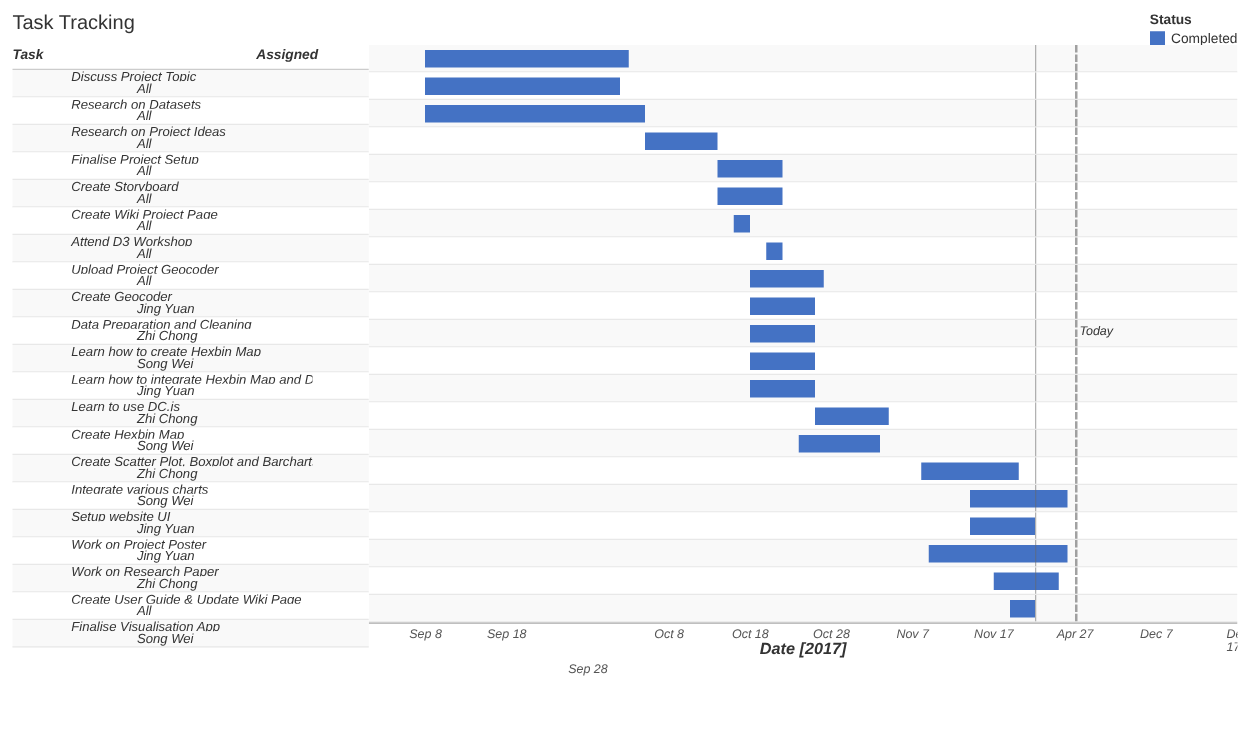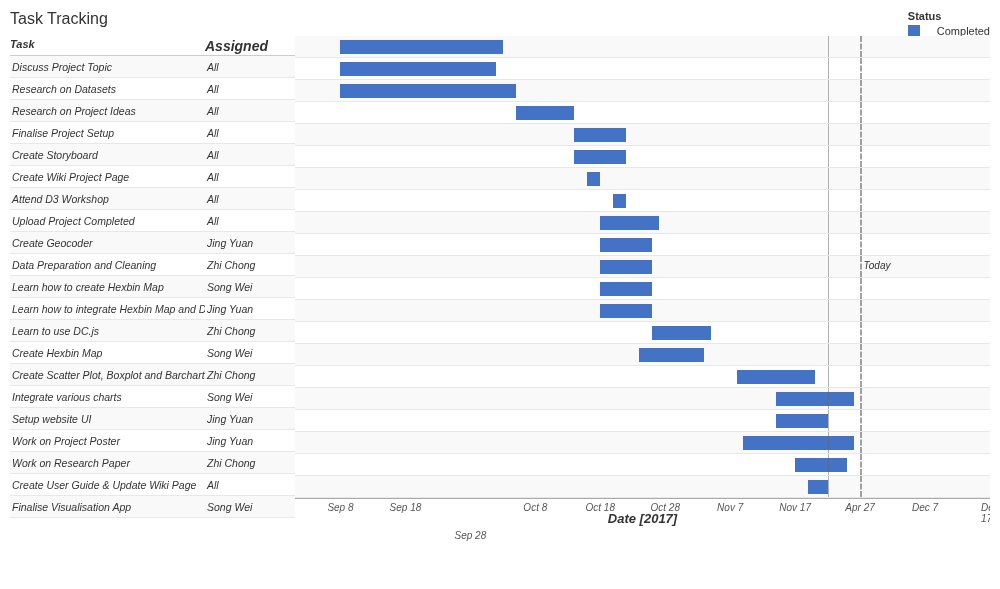--- a/index.html
+++ b/index.html
@@ -30,21 +30,21 @@
       right: 10px;
       font-size: 11px;
     }
     .legend-title {
       font-weight: bold;
       margin-bottom: 3px;
     }
     .legend-item {
       display: flex;
       align-items: center;
-      gap: 17px;
+      gap: 5px;
     }
     .legend-box {
       width: 12px;
       height: 12px;
       background: #4472C4;
     }
     .main-area {
       display: flex;
       width: 100%;
       height: calc(100% - 30px);
@@ -67,28 +67,29 @@
     }
     .col-task {
       width: 195px;
       font-weight: bold;
       font-size: 11px;
       padding: 2px 0;
     }
     .col-assigned {
       width: 90px;
       font-weight: bold;
-      font-size: 14px;
+      font-size: 11px;
       padding: 2px 0;
     }
     .task-row {
       display: flex;
       height: 22px;
       align-items: center;
       border-bottom: 1px solid #e8e8e8;
+      flex-direction: column;
     }
     .task-row:nth-child(odd) { background: #f9f9f9; }
     .task-row:nth-child(even) { background: #fff; }
     .task-name {
       width: 195px;
       font-size: 10.5px;
       padding: 0 2px;
       white-space: nowrap;
       overflow: hidden;
     }
@@ -185,21 +186,21 @@
   </div>
           <div class="task-row">
     <div class="task-name">Create Wiki Project Page</div>
     <div class="task-assigned">All</div>
   </div>
           <div class="task-row">
     <div class="task-name">Attend D3 Workshop</div>
     <div class="task-assigned">All</div>
   </div>
           <div class="task-row">
-    <div class="task-name">Upload Project Completed</div>
+    <div class="task-name">Upload Project Geocoder</div>
     <div class="task-assigned">All</div>
   </div>
           <div class="task-row">
     <div class="task-name">Create Geocoder</div>
     <div class="task-assigned">Jing Yuan</div>
   </div>
           <div class="task-row">
     <div class="task-name">Data Preparation and Cleaning</div>
     <div class="task-assigned">Zhi Chong</div>
   </div>

